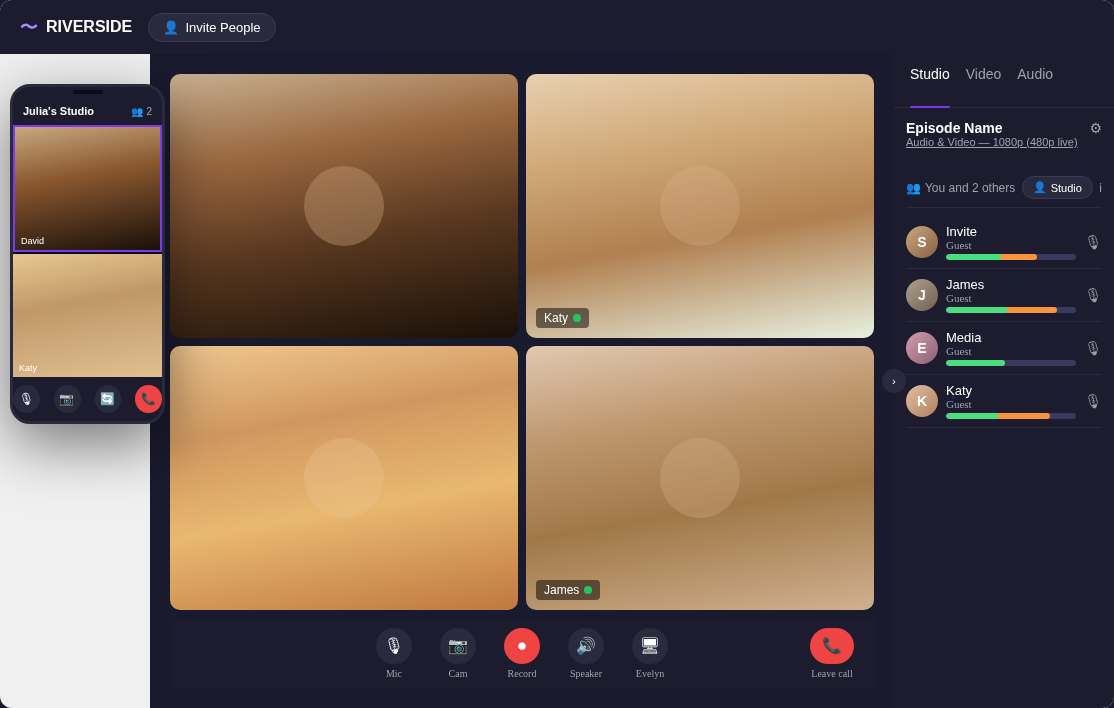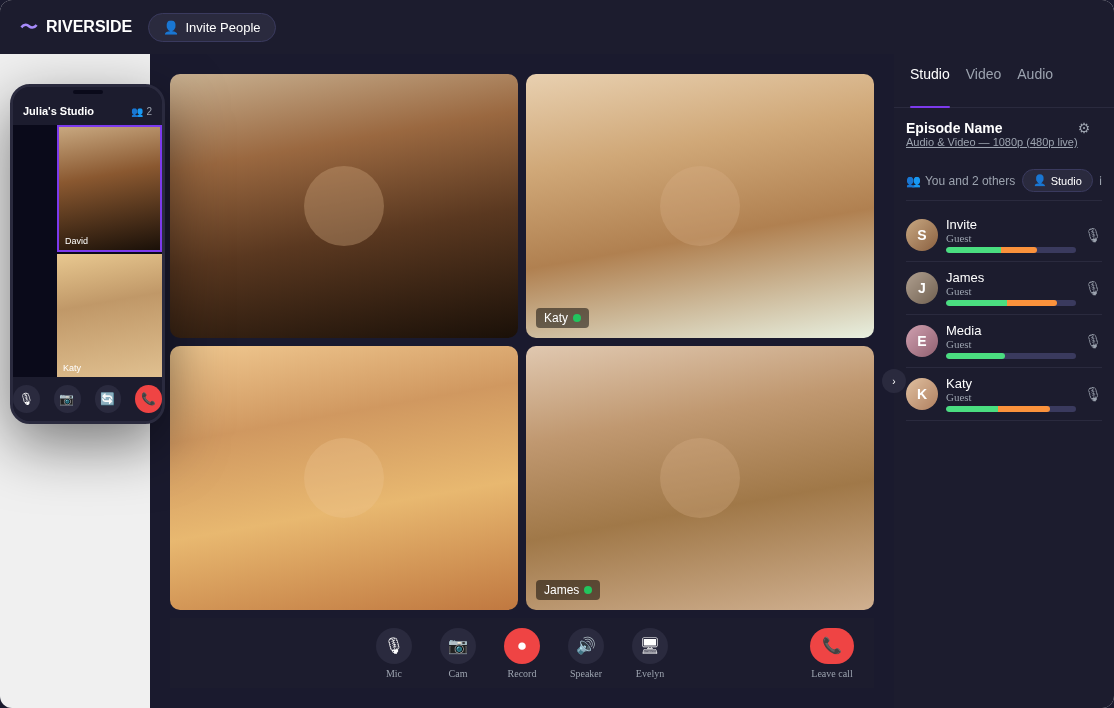--- a/index.html
+++ b/index.html
@@ -233,22 +233,23 @@
       overflow-y: auto;
       padding: 12px;
     }
 
     .episode-section {
       margin-bottom: 12px;
     }
 
     .episode-header {
       display: flex;
+      justify-content: space-between;
       align-items: flex-start;
-      margin-bottom: 13px;
+      margin-bottom: 20px;
     }
 
     .episode-name {
       color: white;
       font-size: 14px;
       font-weight: 600;
     }
 
     .episode-sub {
       color: #9ca3af;
@@ -415,21 +416,20 @@
       align-items: center;
       gap: 3px;
     }
 
     .phone-video-grid {
       flex: 1;
       display: flex;
       flex-direction: column;
       gap: 2px;
       background: #0a0a1a;
-      padding-left: 44px;
     }
 
     .phone-video-item {
       flex: 1;
       position: relative;
       overflow: hidden;
     }
 
     .phone-video-1 {
       background: linear-gradient(160deg, #c8a882 0%, #a07850 50%, #1a1510 100%);

